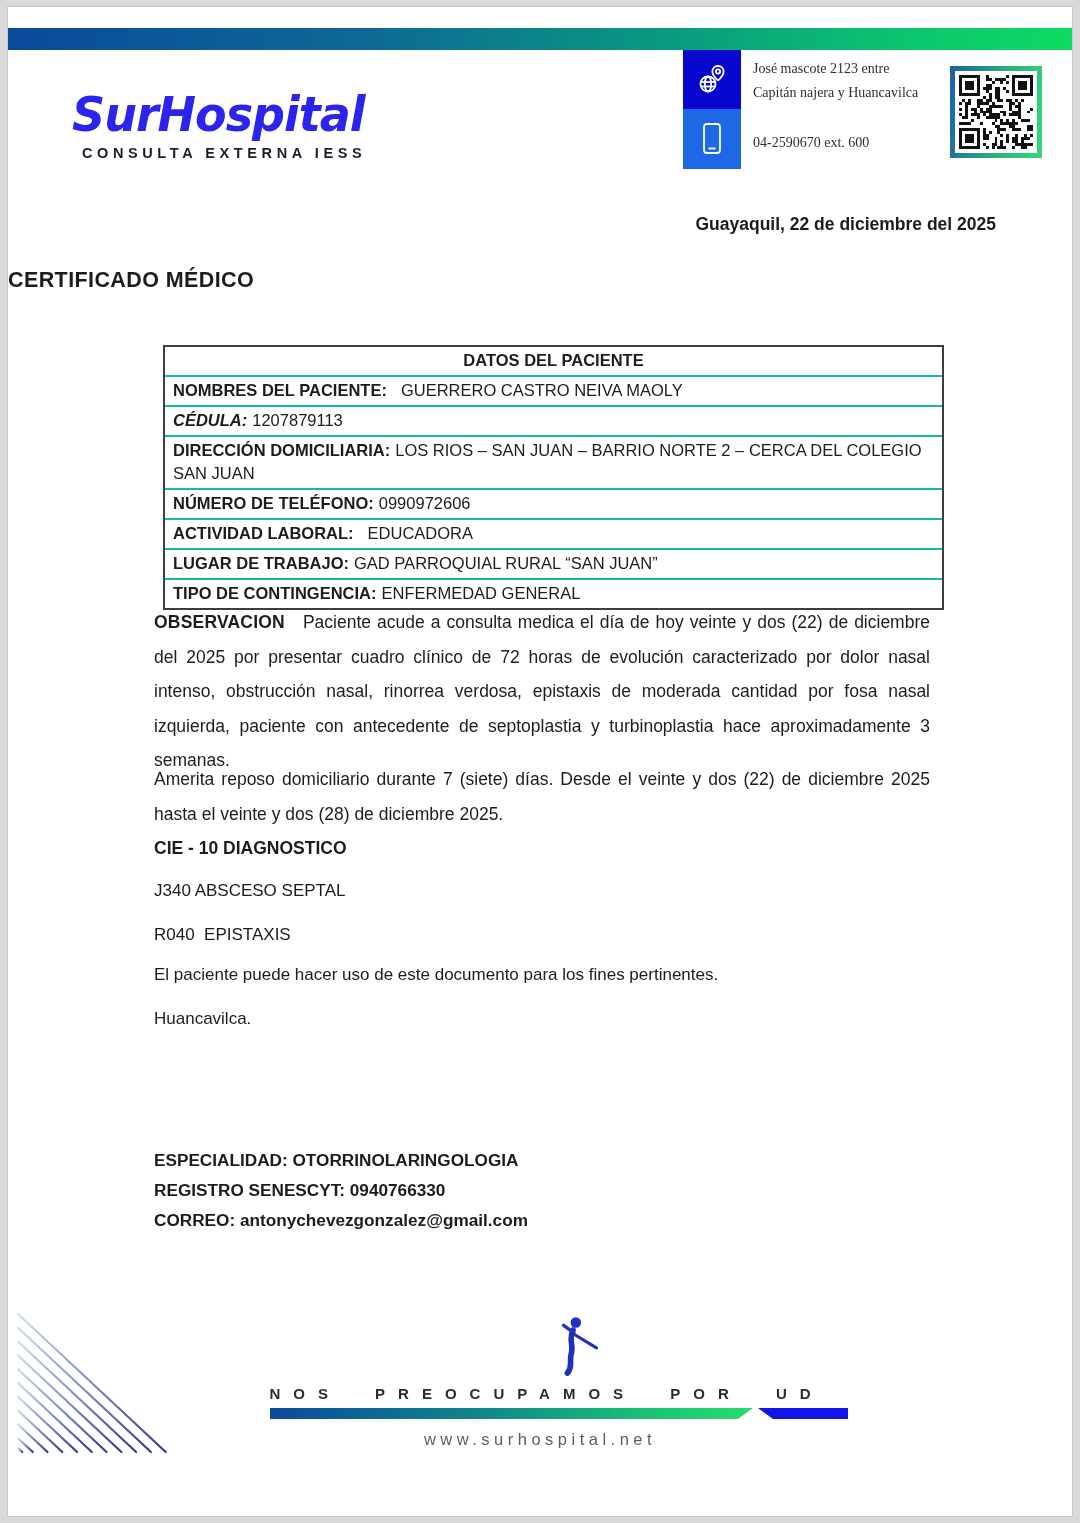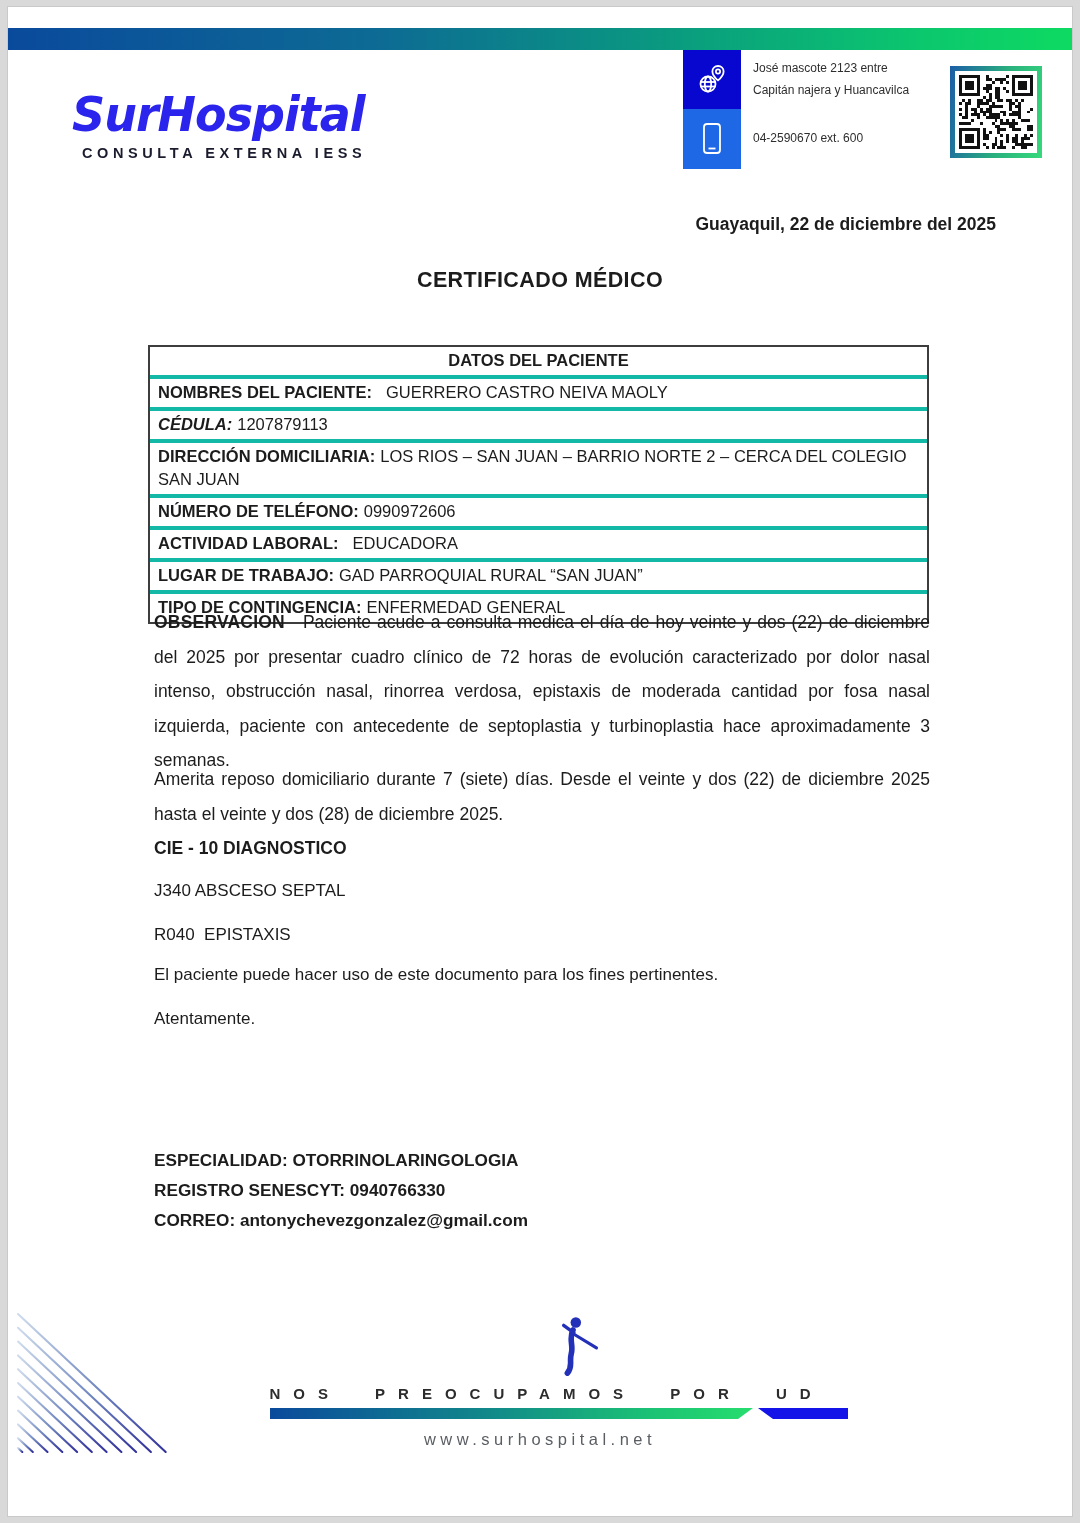--- a/index.html
+++ b/index.html
@@ -17,36 +17,36 @@
   .logo-block { position:absolute; left:64px; top:80px; }
   .logo-text { font-family:"DejaVu Sans", sans-serif; font-size:46px; font-weight:bold; font-style:italic;
     color:#2a24ec; letter-spacing:-1px; transform:scaleY(1.05); }
   .logo-tagline { margin-top:4px; font-size:14.5px; font-weight:bold; letter-spacing:4.6px; color:#1b1b2e;margin-left:10px; }
   
   .contact-box { position:absolute; left:675px; top:43px; display:flex; }
   .icon-col { width:58px; }
   .icon-sq { width:58px; height:60px; display:flex; align-items:center; justify-content:center; }
   .icon-sq.dark { background:#0707d0; height:59px; }
   .icon-sq.light { background:#1e68e6; }
-  .contact-text { padding-left:12px; padding-top:11px; font-size:12px; color:#2e2e2e; }
+  .contact-text { padding-left:12px; padding-top:11px; font-size:14px; color:#2e2e2e;font-family:Liberation Serif, serif; }
   .contact-text .l1 { margin-bottom:8px; }
   .contact-text .phone { margin-top:34px; }
   
   .qr-wrap { position:absolute; left:942px; top:59px; width:92px; height:92px;
     background:linear-gradient(100deg,#1b5ea6 0%,#2ab07e 55%,#35d97a 100%); padding:5px; }
   .qr-inner { width:100%; height:100%; background:#fff; padding:4px; }
   .qr-inner svg { width:100%; height:100%; display:block; }
   
   .date-line { position:absolute; left:0; top:207px; width:100%; padding-right:76px;
     text-align:right; font-size:17.5px; font-weight:bold; }
-  .doc-title { position:absolute; left:0; top:261px; width:100%; text-align:center;
+  .doc-title { position:absolute; left:0; top:261px; width:100%; 
     font-size:21.5px; font-weight:bold; letter-spacing:.4px; }
   
-  .ptable { position:absolute; left:140px; top:338px; width:781px; border:2px solid #3d3d3d; }
-  .prow { border-top:4px solid #14b8a6; padding:2px 8px 3px 8px; font-size:16.5px; line-height:23px; }
+  .ptable { position:absolute; left:155px; top:338px; width:781px; border:2px solid #3d3d3d; }
+  .prow { border-top:2px solid #14b8a6; padding:2px 8px 3px 8px; font-size:16.5px; line-height:23px; }
   .prow:first-child { border-top:none; }
   .prow.head { text-align:center; font-weight:bold; }
   .prow .lbl { font-weight:bold; }
   .prow.ital .lbl { font-style:italic; }
   .prow .val { margin-left:5px; }
   .prow.wgap .val { margin-left:14px; }
   
   .para { position:absolute; left:146px; width:776px; font-size:17.5px; line-height:34.5px;
     text-align:justify; }
   .para b { letter-spacing:.2px; }
@@ -342,21 +342,21 @@
     <b>OBSERVACION</b>&nbsp;&nbsp;
     <span>Paciente acude a consulta medica el día de hoy veinte y dos (22) de diciembre del 2025 por presentar cuadro clínico de 72 horas de evolución caracterizado por dolor nasal intenso, obstrucción nasal, rinorrea verdosa, epistaxis de moderada cantidad por fosa nasal izquierda, paciente con antecedente de septoplastia y turbinoplastia hace aproximadamente 3 semanas.</span>
   </p>
 
   <p class="para" style="top:755px;">Amerita reposo domiciliario durante 7 (siete) días. Desde el veinte y dos (22) de diciembre 2025 hasta el veinte y dos (28) de diciembre 2025.</p>
 
   <p class="plain bold" style="top:831px; font-size:17.5px;">CIE - 10 DIAGNOSTICO</p>
   <p class="plain" style="top:874px;">J340 ABSCESO SEPTAL</p>
   <p class="plain" style="top:918px;">R040  EPISTAXIS</p>
   <p class="plain ital-line" style="top:958px;">El paciente puede hacer uso de este documento para los fines pertinentes.</p>
-  <p class="plain" style="top:1002px;">Atentamente.</p>
+  <p class="plain" style="top:1002px;">Huancavilca.</p>
 
   <div class="doctor">
     <div>ESPECIALIDAD: OTORRINOLARINGOLOGIA</div>
     <div>REGISTRO SENESCYT: 0940766330</div>
     <div>CORREO: antonychevezgonzalez@gmail.com</div>
   </div>
 
   <svg class="person" viewBox="0 0 60 64">
     <g fill="#2330b8" stroke="#2330b8">
       <circle cx="33" cy="7" r="5.6" stroke="none"></circle>

